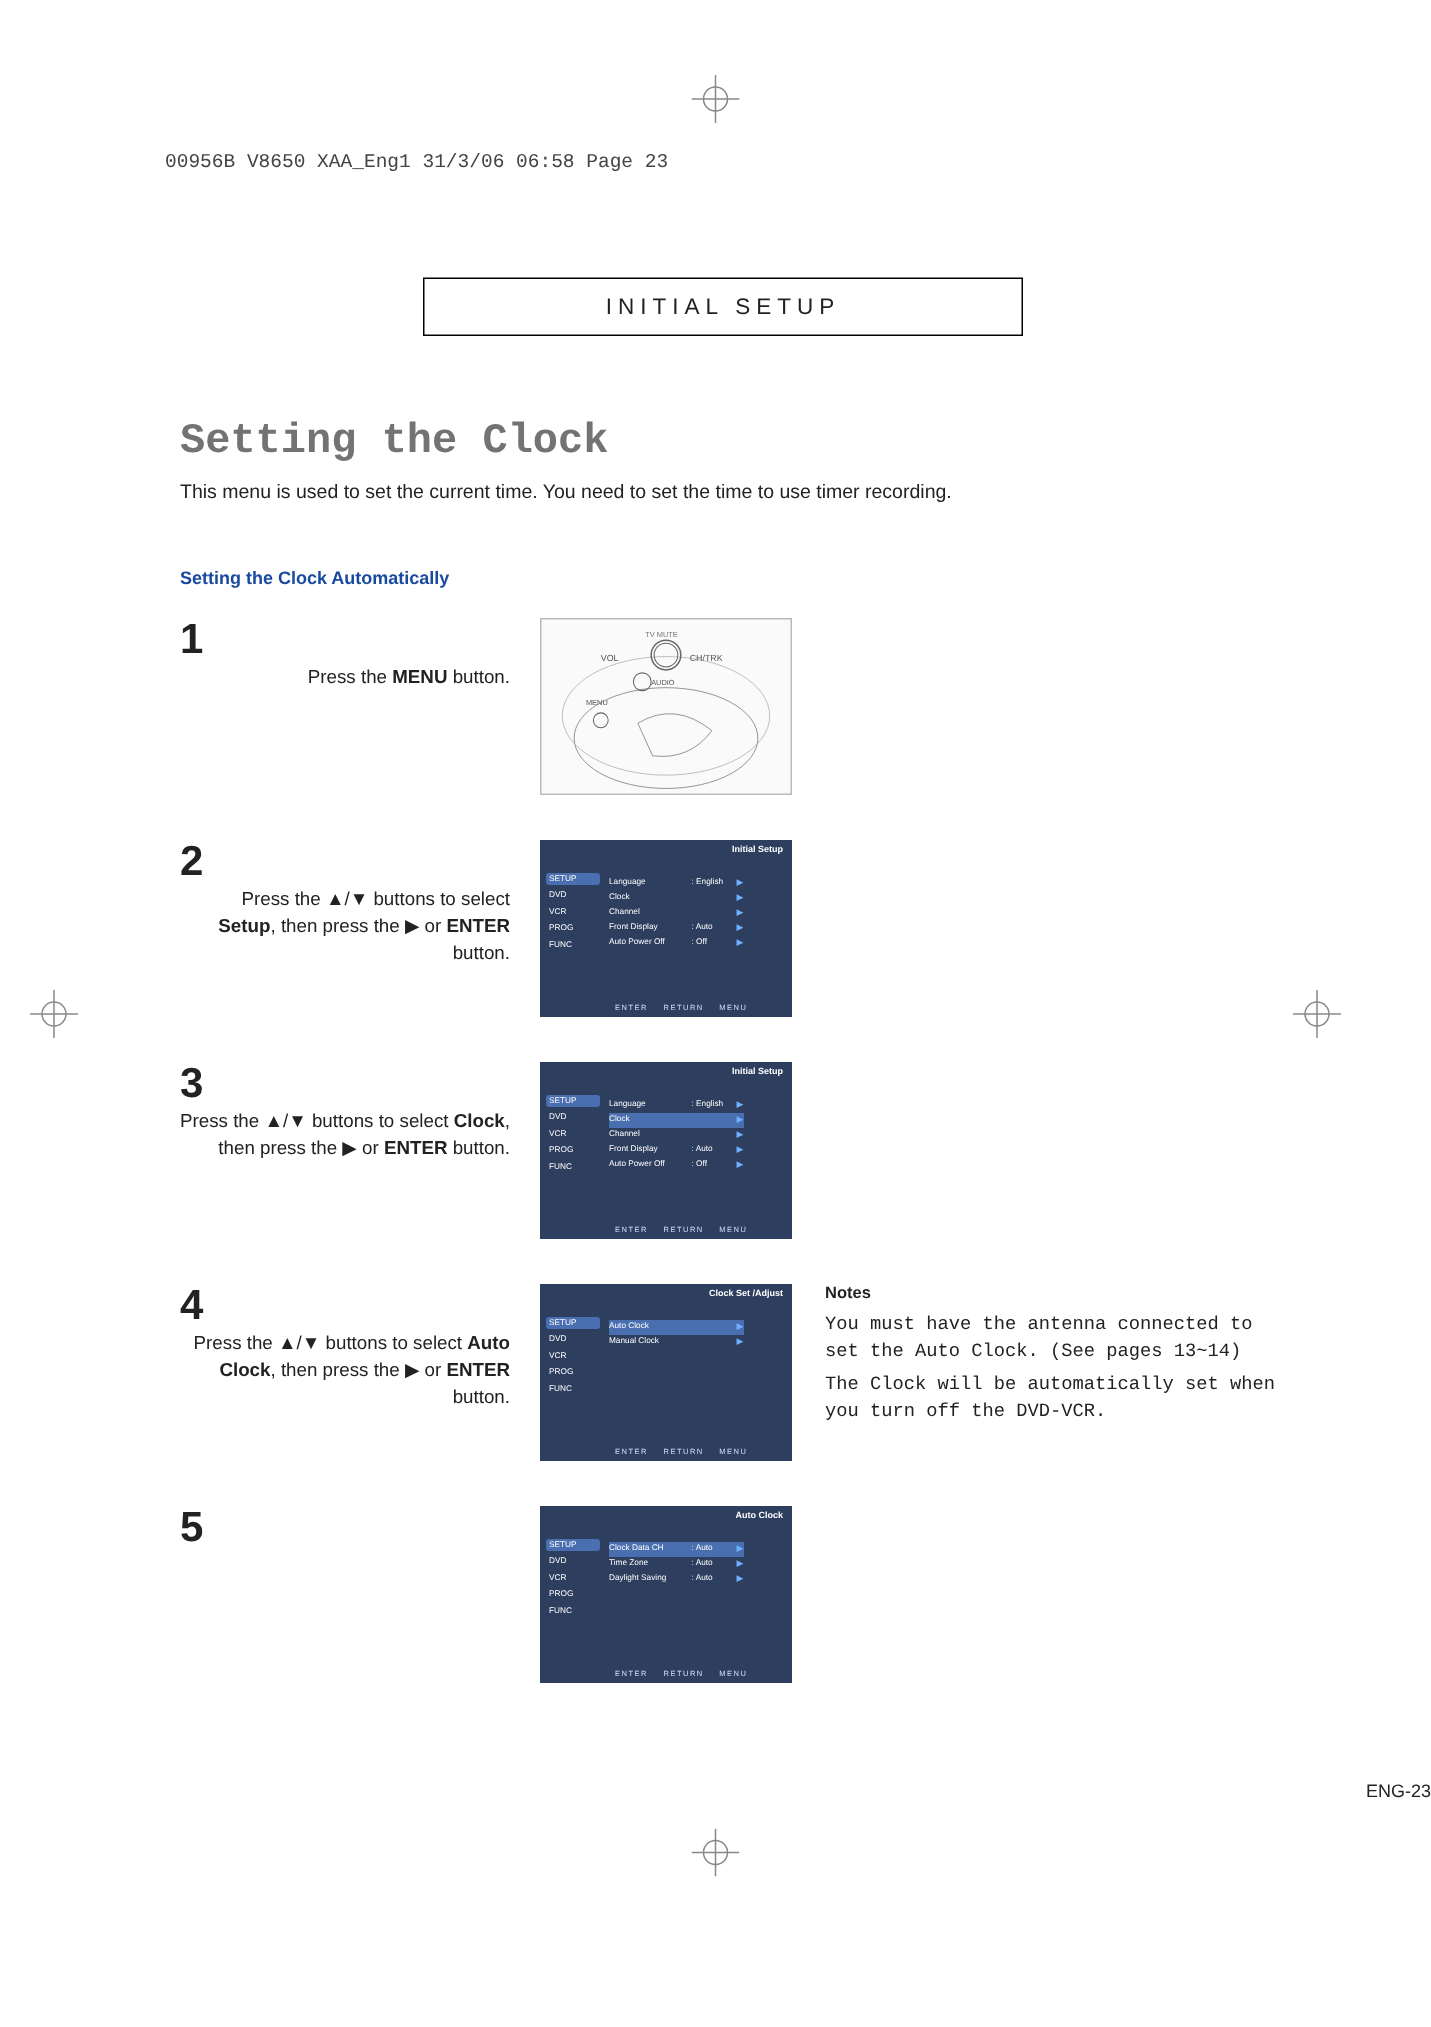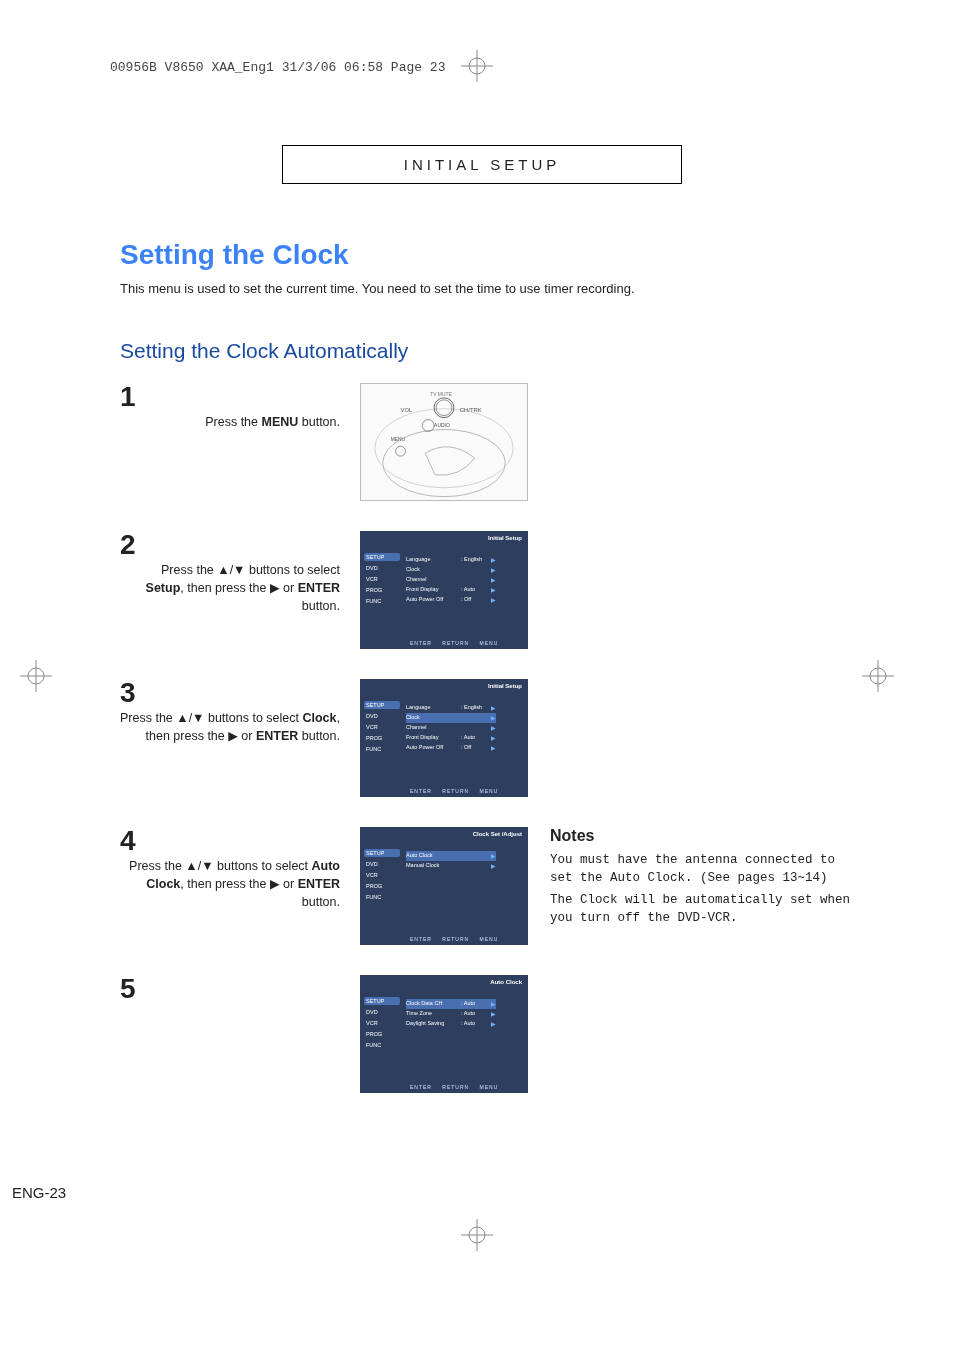--- a/index.html
+++ b/index.html
@@ -8,20 +8,21 @@
     background: #fff;
     color: #222;
     width: 954px;
     height: 1351px;
     position: relative;
   }
   .page {
     position: absolute;
     inset: 0;
     padding: 60px 90px 40px 100px;
+    margin-top: 40px;
   }
   .print-header {
     font-family: "Courier New", monospace;
     font-size: 13px;
     color: #444;
     margin-bottom: 70px;
     margin-left: 10px;
   }
   .section-title-box {
     border: 1px solid #000;
@@ -29,31 +30,32 @@
     margin: 0 auto 55px auto;
     padding: 10px 0;
     text-align: center;
     font-size: 15px;
     letter-spacing: 4px;
     font-variant: small-caps;
   }
   .main-title {
     font-size: 28px;
     font-weight: bold;
-    color: #3b82f6;
+    color: #737373;
     margin: 0 0 8px 20px;
+    font-family: Liberation Mono, monospace;
   }
   .main-desc {
     font-size: 13px;
     margin: 0 0 40px 20px;
     line-height: 1.5;
   }
   .subsection-title {
-    font-size: 21px;
-    font-weight: normal;
+    font-size: 12px;
+    font-weight: bold;
     color: #1a4aa0;
     margin: 0 0 20px 20px;
   }
   .step-row {
     display: grid;
     grid-template-columns: 220px 170px 1fr;
     column-gap: 20px;
     margin-bottom: 30px;
     align-items: start;
     padding-left: 20px;
@@ -120,37 +122,37 @@
     left:50px;
     font-size:5px;
     color:#cfe0ff;
     letter-spacing:1px;
   }
   .screenshot .footer span { margin-right:8px; }
   .notes {
     padding-top: 0;
   }
   .notes h4 {
-    font-size: 16px;
+    font-size: 11px;
     font-weight: bold;
     margin-bottom: 6px;
   }
   .notes p {
     font-size: 12.5px;
     line-height: 1.45;
     margin-bottom: 4px;
     font-family: Liberation Mono, monospace;
   }
   .pagenum {
     position: absolute;
     bottom: 150px;
-    left: 12px;
+    left: 0;
     right: 0;
-    text-align: left;
-    font-size: 15px;
+    text-align: right;
+    font-size: 12px;
   }
   
   .crop {
     position: absolute;
     width: 32px;
     height: 32px;
     pointer-events: none;
   }
   .crop svg { width:100%; height:100%; }
   .crop.tc { top: 50px; left: 50%; transform: translateX(-50%); }

